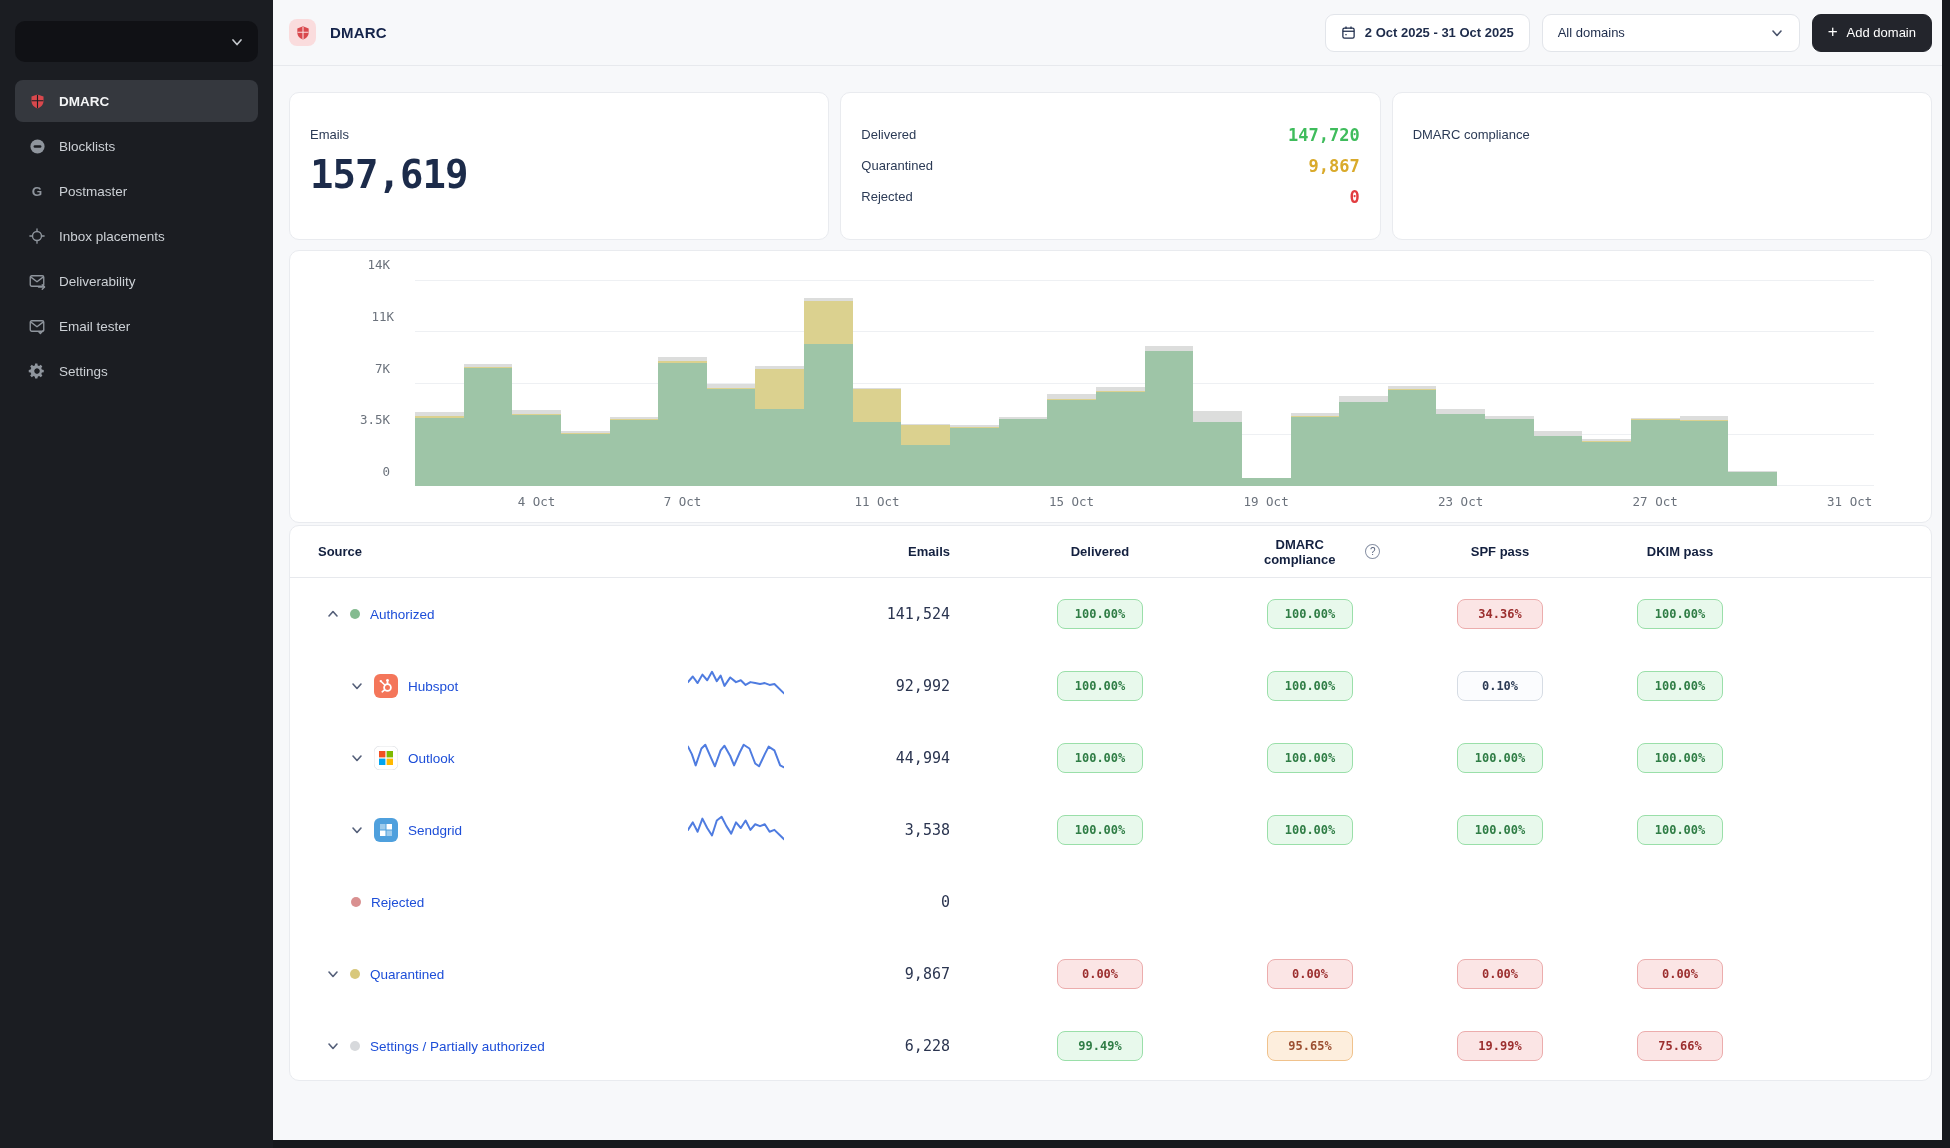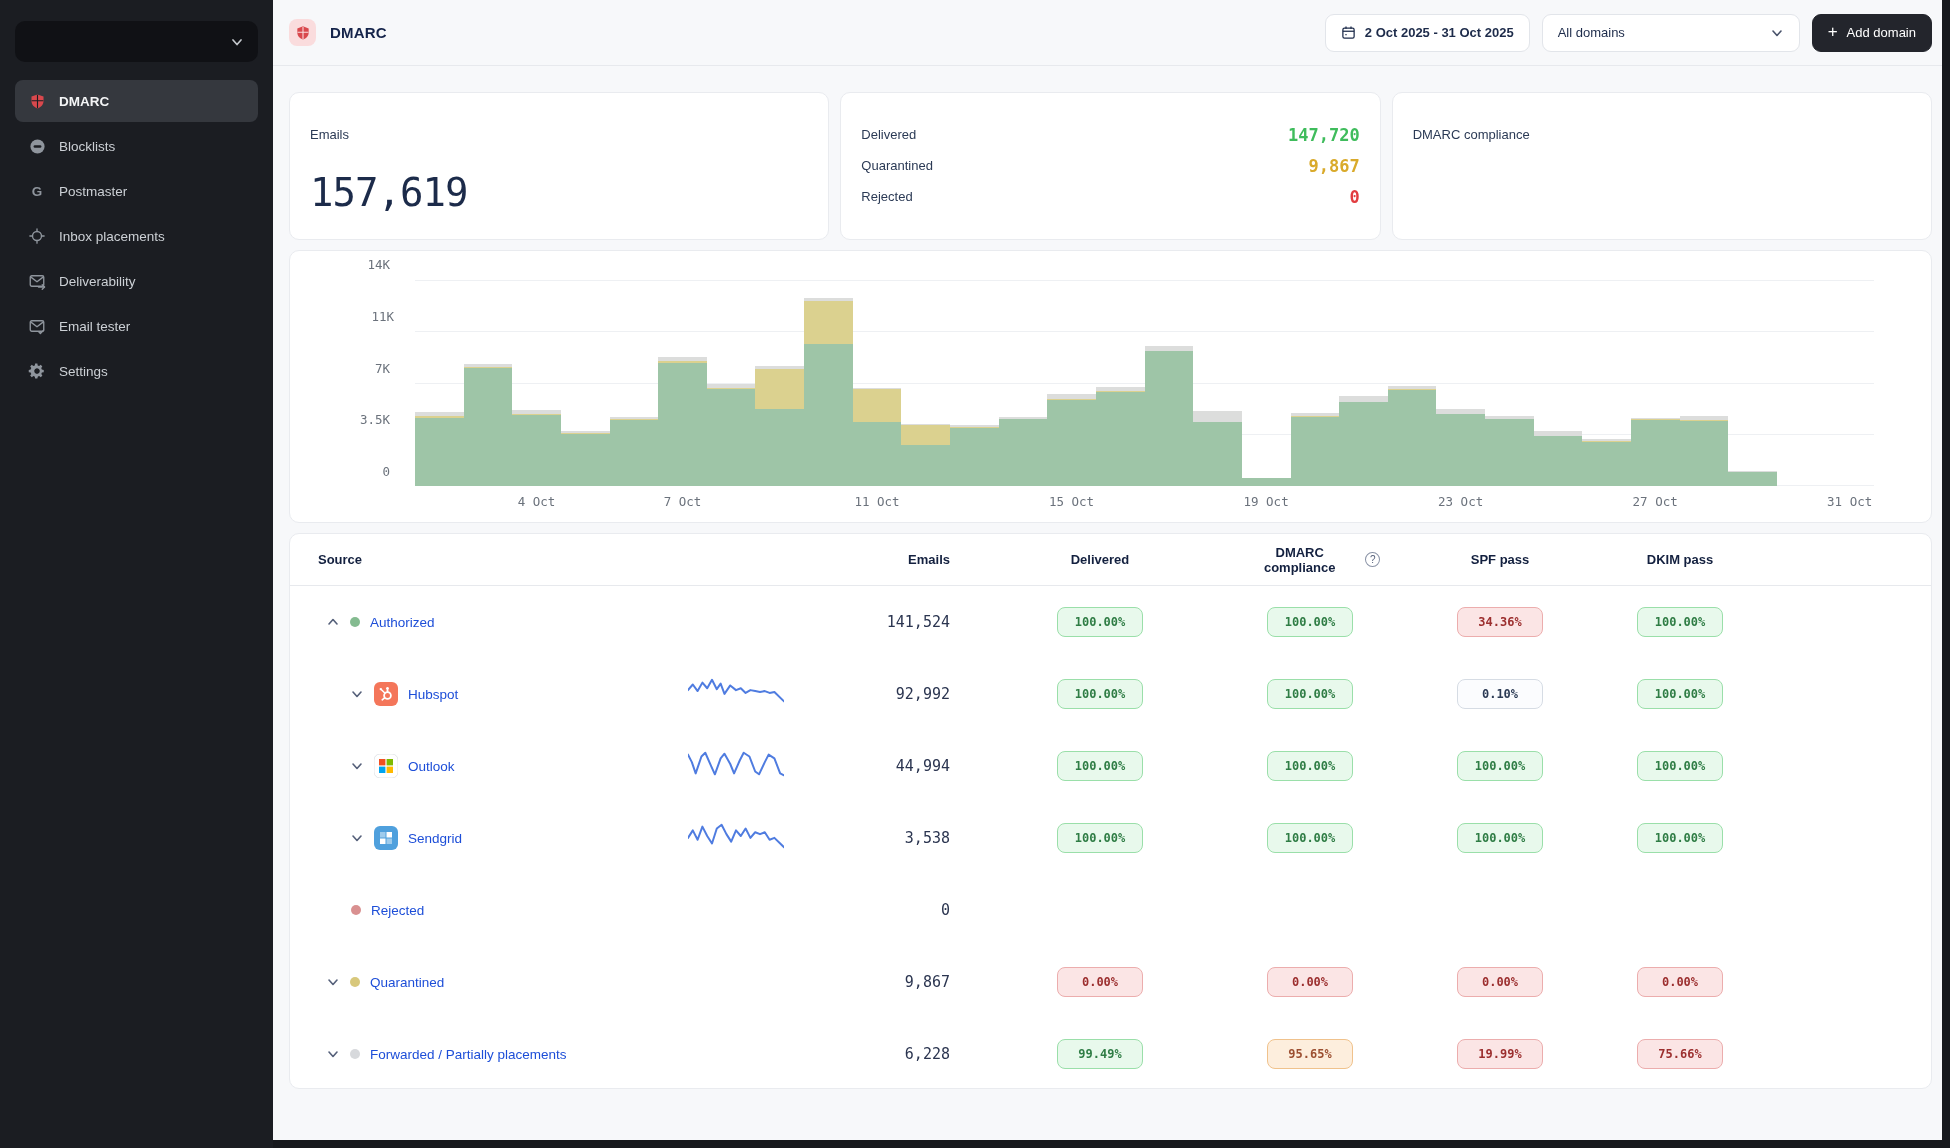--- a/index.html
+++ b/index.html
@@ -25,39 +25,39 @@
   .btn { display:flex; align-items:center; gap:9px; height:38px; border:1px solid #e2e5ea; background:#fff; border-radius:9px; padding:0 15px; font-size:13px; color:#1d2b4a; font-weight:bold; cursor:pointer; font-family:"Liberation Sans",sans-serif; }
   .btn-select { width:258px; justify-content:space-between; font-weight:normal; }
   .btn-dark { background:#23252c; border-color:#23252c; color:#fff; font-weight:normal; }
   .btn-dark .plus { font-size:17px; font-weight:normal; margin-top:-2px; }
 
   
   .stats { display:flex; gap:11px; margin:26px 10px 0 16px; height:148px; }
   .card { background:#fff; border:1px solid #e9ebef; border-radius:10px; }
   .stat-card { flex:1; padding:22px 20px; }
   .stat-label { font-size:13px; color:#2b3a55; margin-top:12px; }
-  .stat-big { font-size:39px; font-weight:normal; color:#1c2b4a; margin-top:28px; letter-spacing:-1px; }
+  .stat-big { font-size:39px; font-weight:bold; color:#1c2b4a; margin-top:10px; letter-spacing:-1px; }
   .bk-row { display:flex; align-items:center; justify-content:space-between; height:31px; }
   .bk-label { font-size:13px; color:#2b3a55; }
   .bk-val { font-size:17px; font-weight:bold; }
 
   
   .chart-card { margin:10px 10px 0 16px; height:273px; position:relative; }
   .plot { position:absolute; left:125px; right:57px; top:30px; bottom:36px; }
   .gridline { position:absolute; left:0; right:0; height:1px; background:#eef0f3; }
   .ytick { position:absolute; left:0; width:100px; text-align:right; font-size:12.5px; color:#6b727c; transform:translateY(-7px); }
   .bars { position:absolute; left:0; right:0; bottom:0; top:0; display:flex; align-items:flex-end; }
   .bar { flex:1; display:flex; flex-direction:column-reverse; }
   .seg-d { background:#9ec5a7; }
   .seg-q { background:#dbd18f; }
   .seg-o { background:#dcdddc; }
   .xtick { position:absolute; top:100%; margin-top:8px; transform:translateX(-50%); font-size:12.5px; color:#6b727c; white-space:nowrap; }
 
   
-  .table-card { margin:10px 10px 0 16px; height:556px; overflow:hidden; }
+  .table-card { margin:2px 10px 0 16px; height:556px; overflow:hidden; }
   .trow { display:grid; grid-template-columns:398px 130px 142px 280px 140px 240px 120px 1fr; align-items:center; }
   .thead { height:52px; border-bottom:1px solid #e7e9ed; }
   .th { font-size:13px; font-weight:bold; color:#13203f; text-align:center; display:flex; align-items:center; justify-content:center; gap:6px; }
   .th.left { justify-content:flex-start; padding-left:28px; }
   .th.right { justify-content:flex-end; padding-right:10px; }
   .tbody-row { height:72px; }
   .src-cell { display:flex; align-items:center; gap:10px; padding-left:36px; }
   .src-cell.sub { padding-left:60px; }
   .src-cell.nochev { padding-left:61px; }
   .chev { width:14px; height:14px; display:flex; align-items:center; justify-content:center; color:#55607a; cursor:pointer; }
@@ -584,21 +584,21 @@
             <div></div>
           </div>
           <div class="trow tbody-row">
             <div class="src-cell">
               <span class="chev">
                 <svg width="14" height="14" viewBox="0 0 14 14">
                   <polyline points="3,5 7,9.5 11,5" fill="none" stroke="#55607a" stroke-width="1.6" stroke-linecap="round" stroke-linejoin="round"></polyline>
                 </svg>
               </span>
               <span class="dot" style="background:#d7d9dc"></span>
-              <span class="src-label">Forwarded / Partially placements</span>
+              <span class="src-label">Settings / Partially authorized</span>
             </div>
             <div></div>
             <div class="emails-cell mono">6,228</div>
             <div class="badge-cell">
               <span class="badge mono green">99.49%</span>
             </div>
             <div class="badge-cell">
               <span class="badge mono orange">95.65%</span>
             </div>
             <div class="badge-cell">

